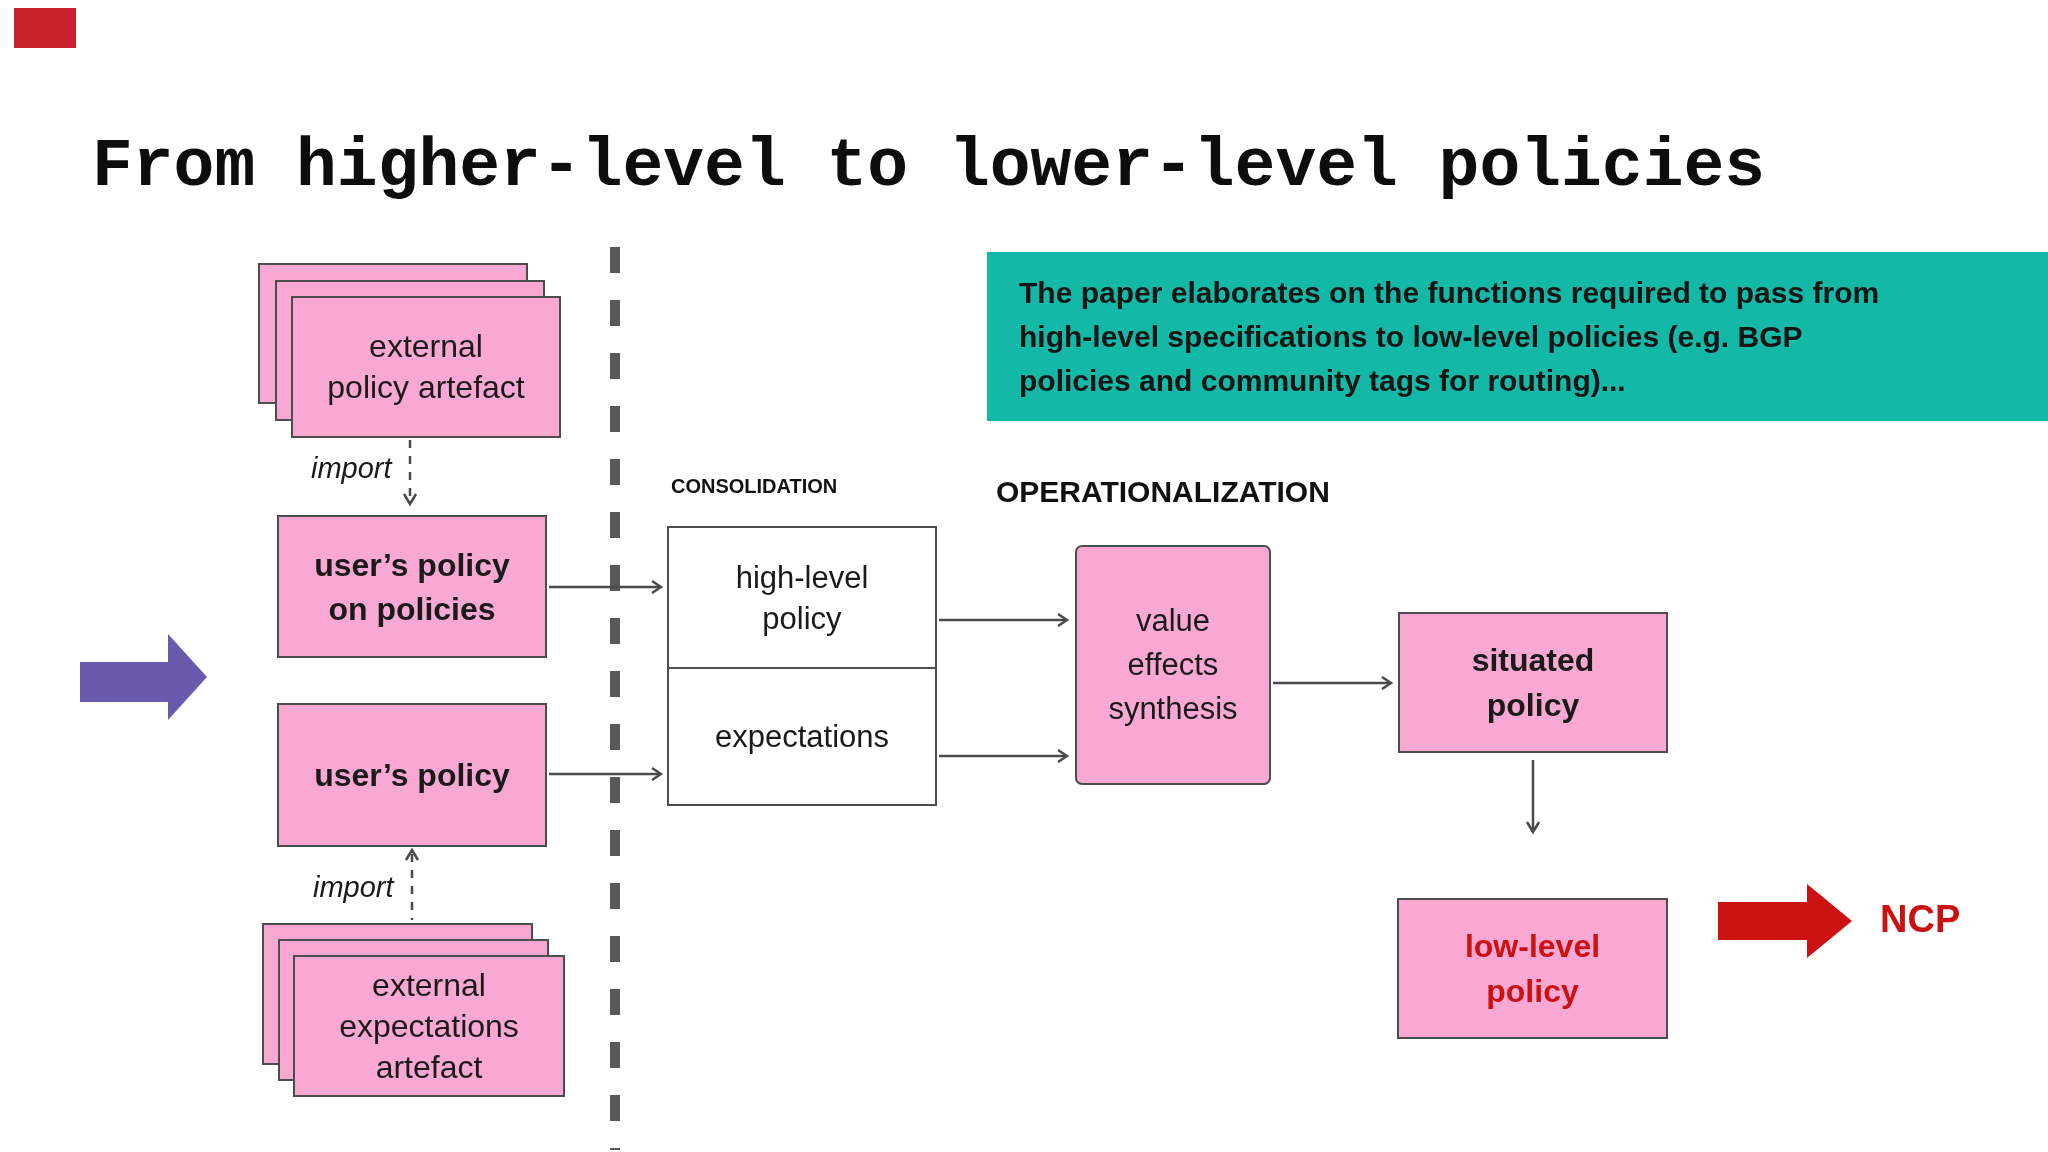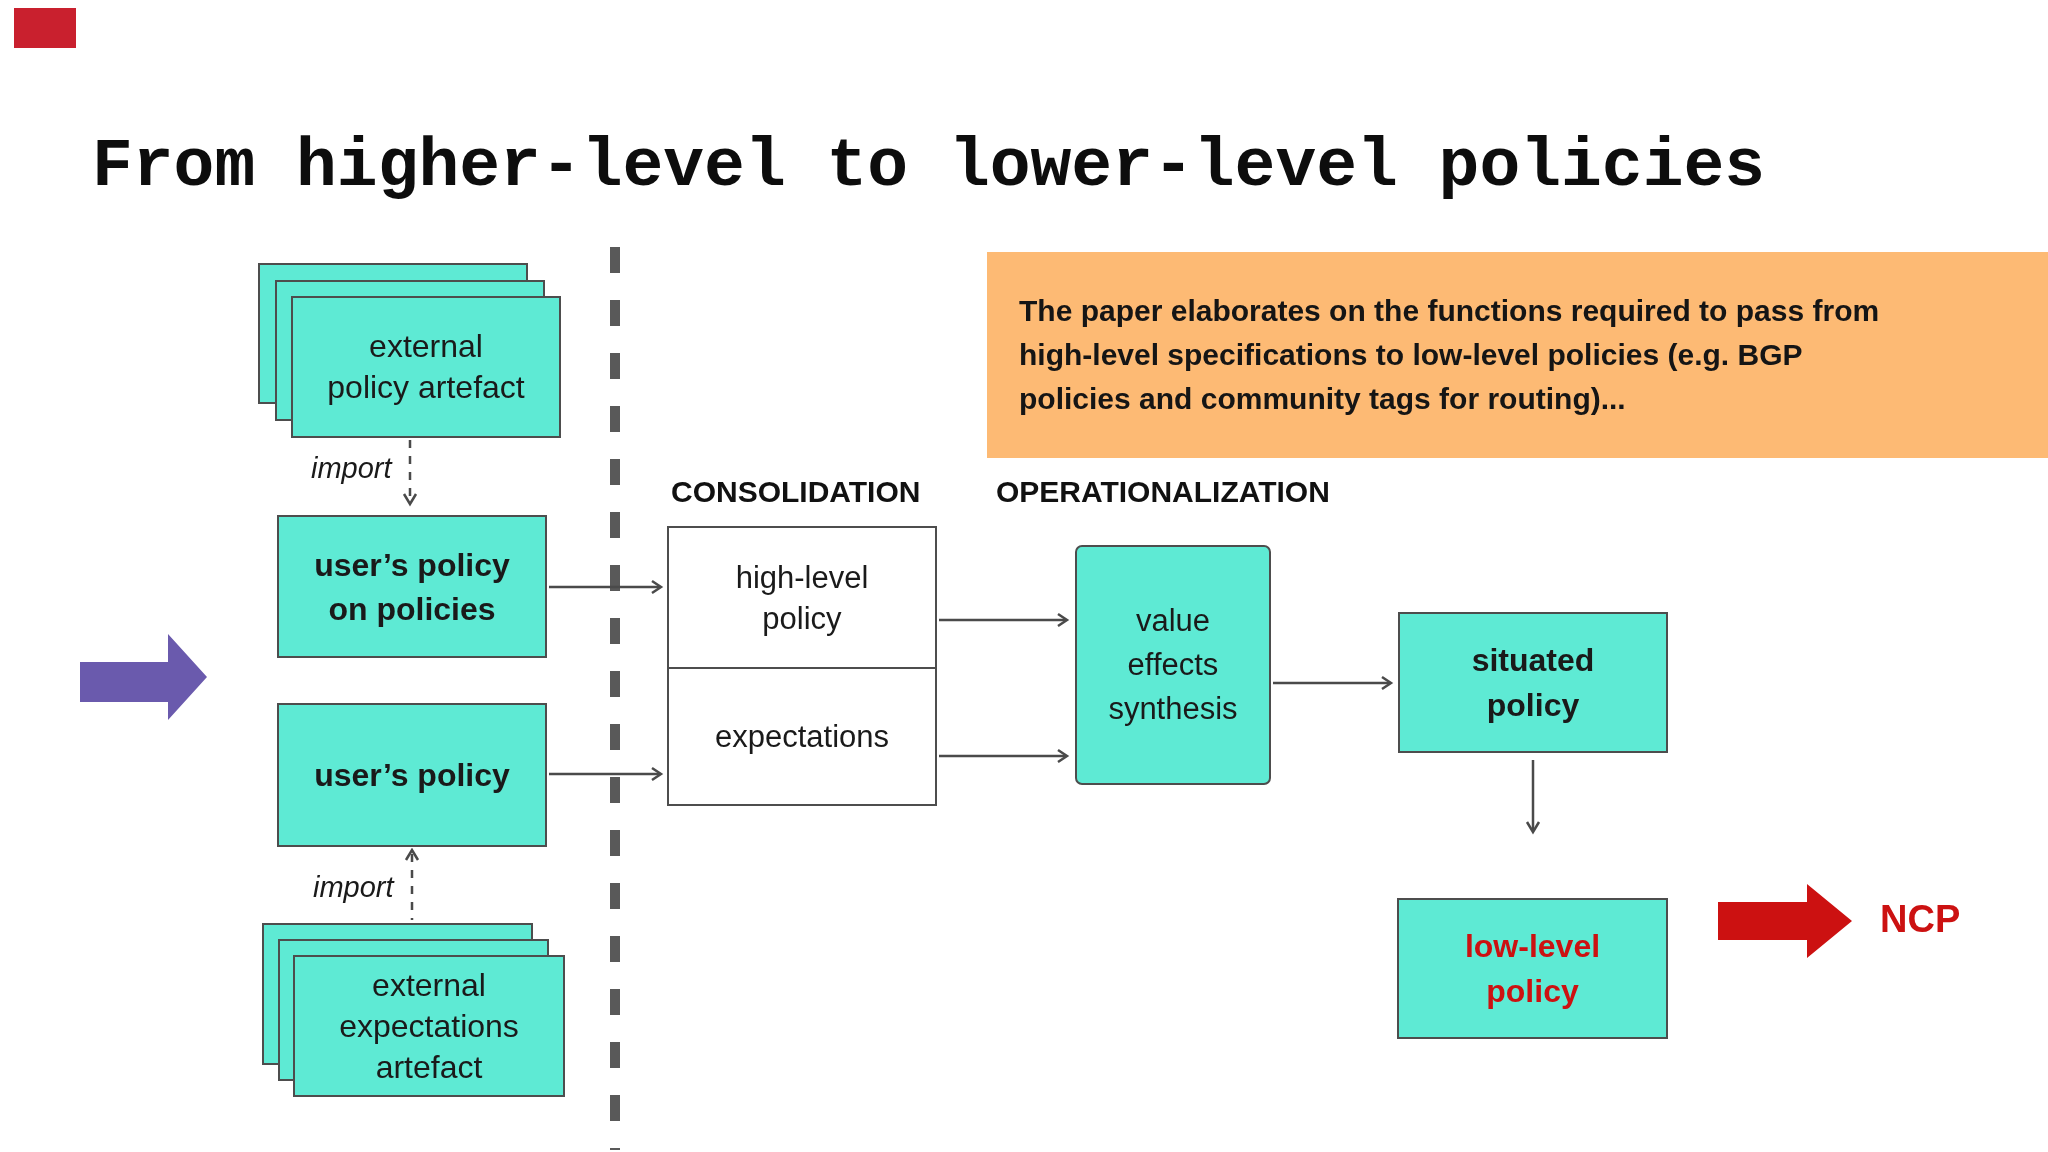--- a/index.html
+++ b/index.html
@@ -2,38 +2,38 @@
 <html><head>
 <meta charset="utf-8">
 <style>
   html,body{margin:0;padding:0;}
   body{
     width:2048px;height:1152px;position:relative;overflow:hidden;
     background:#ffffff;font-family:"Liberation Sans",sans-serif;color:#1a1a1a;
   }
   .abs{position:absolute;box-sizing:border-box;}
   .box{
-    background:#5eead4;border:2px solid #4d4d4d;
+    background:#f9a8d4;border:2px solid #4d4d4d;
     display:flex;flex-direction:column;align-items:center;justify-content:center;
     text-align:center;overflow:hidden;
   }
   .line{white-space:nowrap;}
   .b{font-weight:bold;}
   .it{font-style:italic;}
   .red{color:#cc1111;}
   svg{display:block;}
 </style>
 </head>
 <body>
 
 <div class="abs" style="left:14px;top:8px;width:62px;height:40px;background:#c9202e;"></div>
 
 <div class="abs line b" style="left:92px;top:132px;font-family:'Liberation Mono',monospace;font-size:68px;line-height:70px;color:#0d0d0d;">From higher-level to lower-level policies</div>
 
-<div class="abs" style="left:987px;top:252px;width:1061px;height:206px;background:#fdba74;
+<div class="abs" style="left:987px;top:252px;width:1061px;height:169px;background:#14b8a6;
             display:flex;flex-direction:column;justify-content:center;padding-left:32px;">
   <div class="line b" style="font-size:30px;line-height:44px;color:#151515;">The paper elaborates on the functions required to pass from</div>
   <div class="line b" style="font-size:30px;line-height:44px;color:#151515;">high-level specifications to low-level policies (e.g. BGP</div>
   <div class="line b" style="font-size:30px;line-height:44px;color:#151515;">policies and community tags for routing)...</div>
 </div>
 
 <div class="abs" style="left:610px;top:247px;width:10px;height:903px;
             background:repeating-linear-gradient(to bottom,#595959 0 26px,transparent 26px 53px);"></div>
 
 <div class="abs" style="left:258px;top:263px;width:320px;height:190px;">
@@ -96,21 +96,21 @@
 
 <svg class="abs" style="left:549px;top:577px;" width="118" height="20">
   <line x1="0" y1="10" x2="110" y2="10" stroke="#4a4a4a" stroke-width="2.5"></line>
   <polyline points="103,4 112,10 103,16" fill="none" stroke="#4a4a4a" stroke-width="2.5"></polyline>
 </svg>
 <svg class="abs" style="left:549px;top:764px;" width="118" height="20">
   <line x1="0" y1="10" x2="110" y2="10" stroke="#4a4a4a" stroke-width="2.5"></line>
   <polyline points="103,4 112,10 103,16" fill="none" stroke="#4a4a4a" stroke-width="2.5"></polyline>
 </svg>
 
-<div class="abs line b" style="left:671px;top:475px;font-size:30px;color:#111;">CONSOLIDATION</div>
+<div class="abs line b" style="left:671px;top:475px;font-size:20px;color:#111;">CONSOLIDATION</div>
 <div class="abs line b" style="left:996px;top:475px;font-size:30px;color:#111;">OPERATIONALIZATION</div>
 
 <div class="abs" style="left:667px;top:526px;width:270px;height:280px;border:2px solid #4d4d4d;background:#fff;">
   <div style="box-sizing:border-box;height:141px;border-bottom:2px solid #4d4d4d;display:flex;flex-direction:column;align-items:center;justify-content:center;font-size:31px;line-height:41px;">
     <div class="line">high-level</div>
     <div class="line">policy</div>
   </div>
   <div style="box-sizing:border-box;height:135px;display:flex;align-items:center;justify-content:center;font-size:31px;">
     <div class="line">expectations</div>
   </div>

